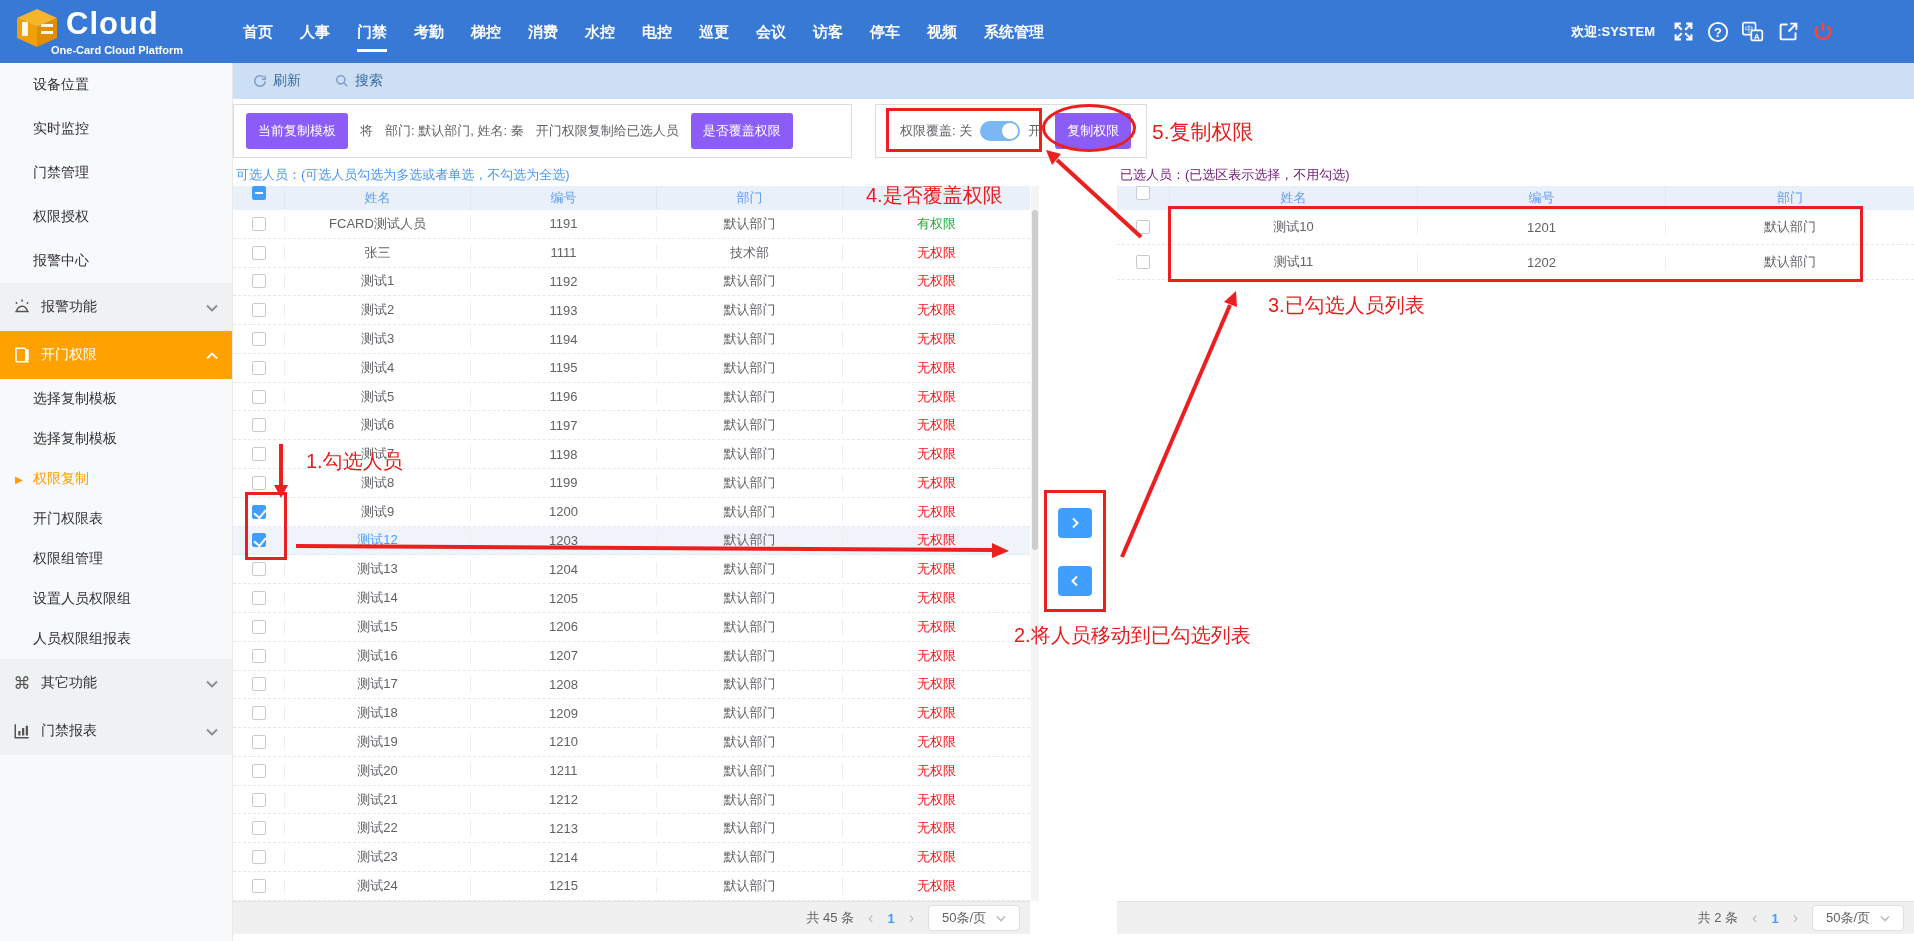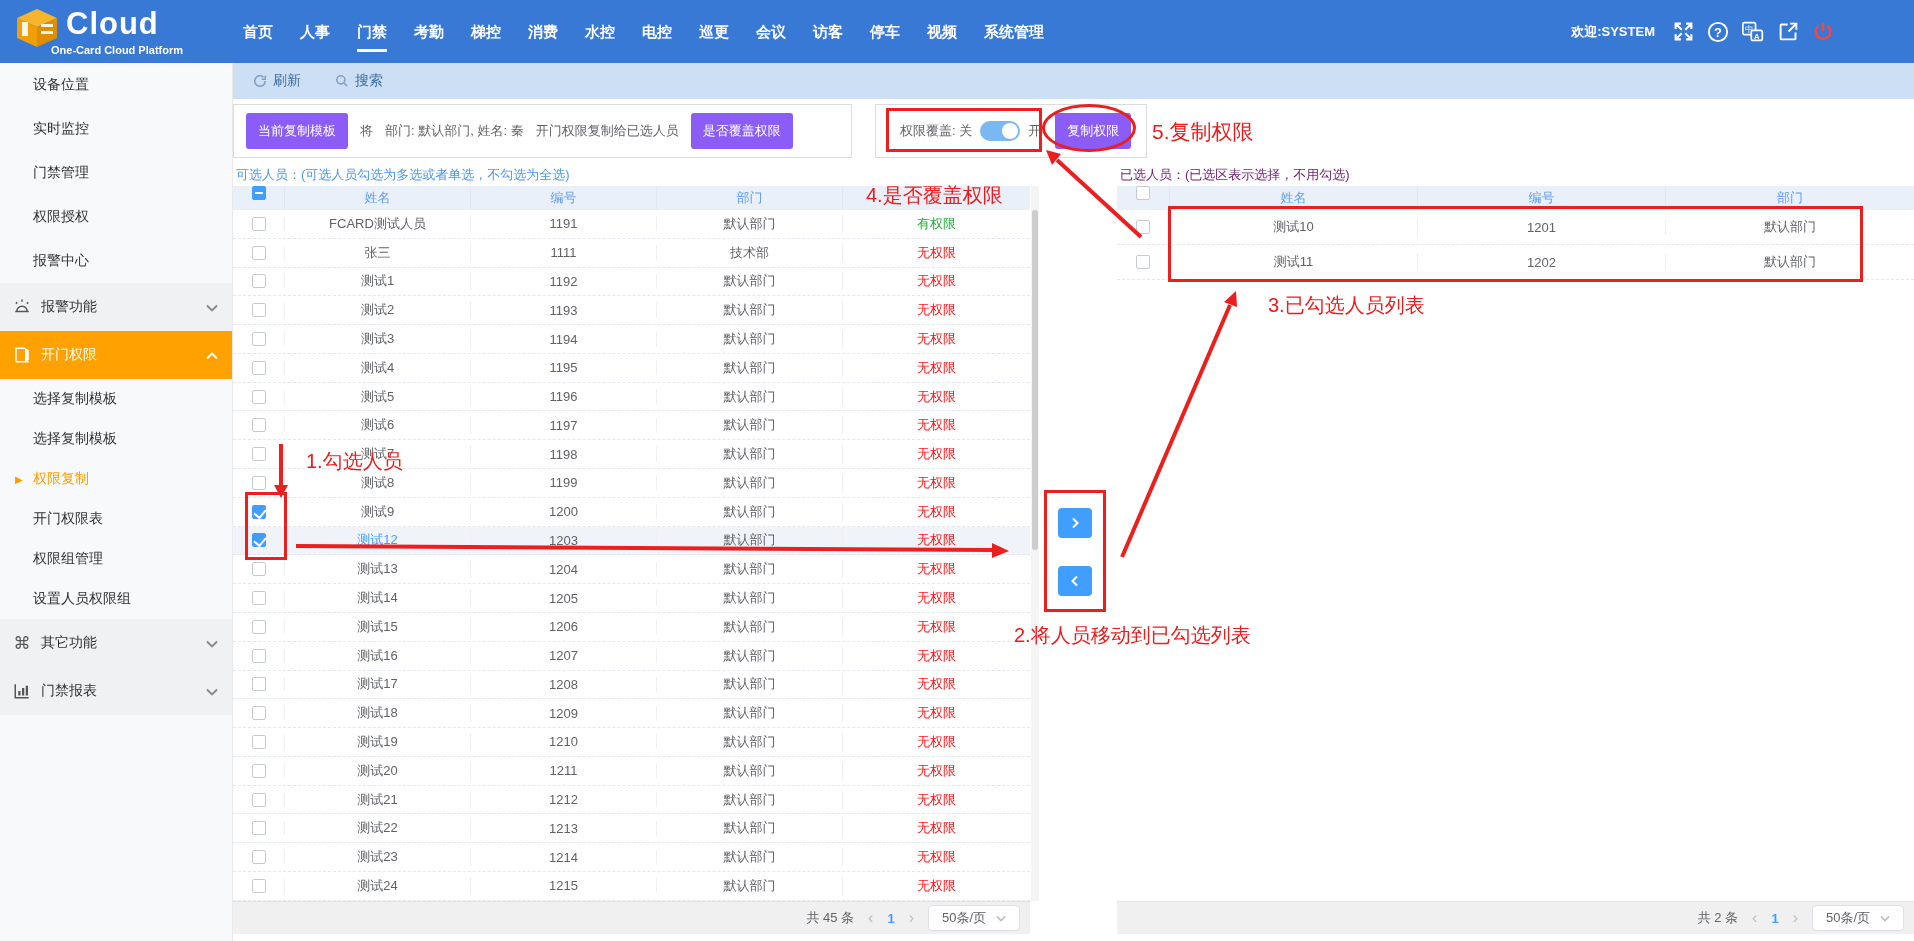--- a/index.html
+++ b/index.html
@@ -211,20 +211,23 @@
       </div>
       <div class="sb-child">
         <span>开门权限表</span>
       </div>
       <div class="sb-child">
         <span>权限组管理</span>
       </div>
       <div class="sb-child">
         <span>设置人员权限组</span>
       </div>
+      <div class="sb-child">
+        <span>人员权限组报表</span>
+      </div>
       <div class="sb-section">
         <span class="sb-ic">
           <span style="font-size:17px;color:#555;line-height:1;">⌘</span>
         </span>
         <span class="sb-lab">其它功能</span>
         <span><svg width="12" height="8" viewBox="0 0 12 8" fill="none" stroke="#888" stroke-width="1.8">
             <path d="M1 1.5L6 6.5L11 1.5"></path>
           </svg></span>
       </div>
       <div class="sb-section">

